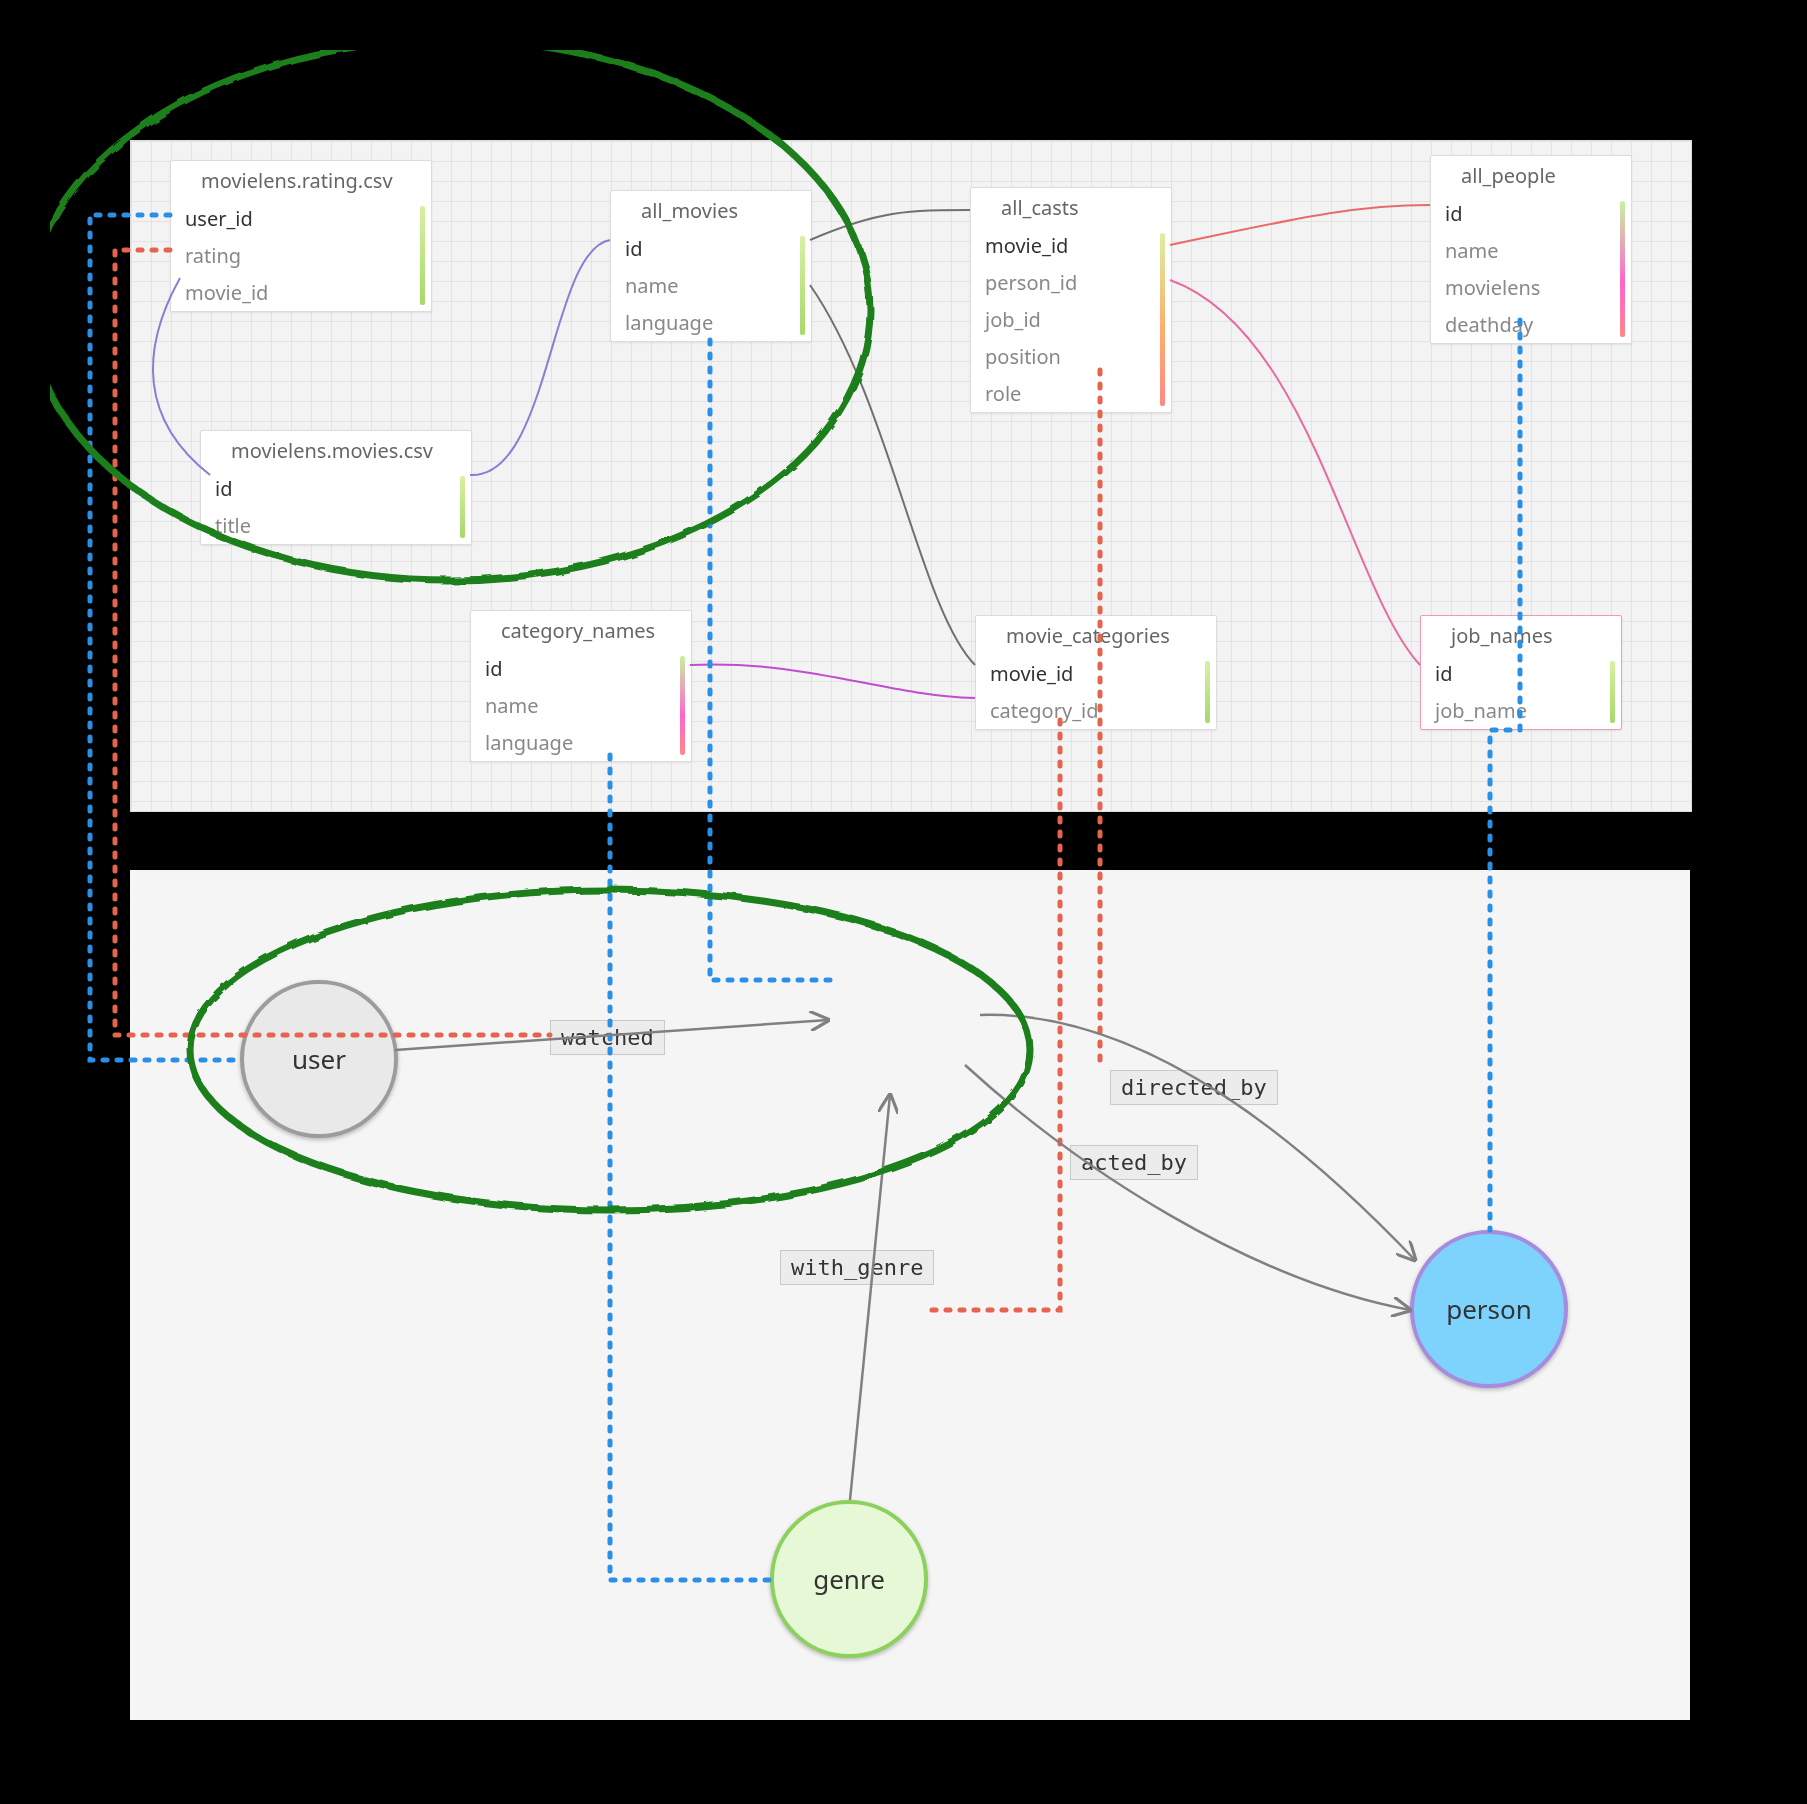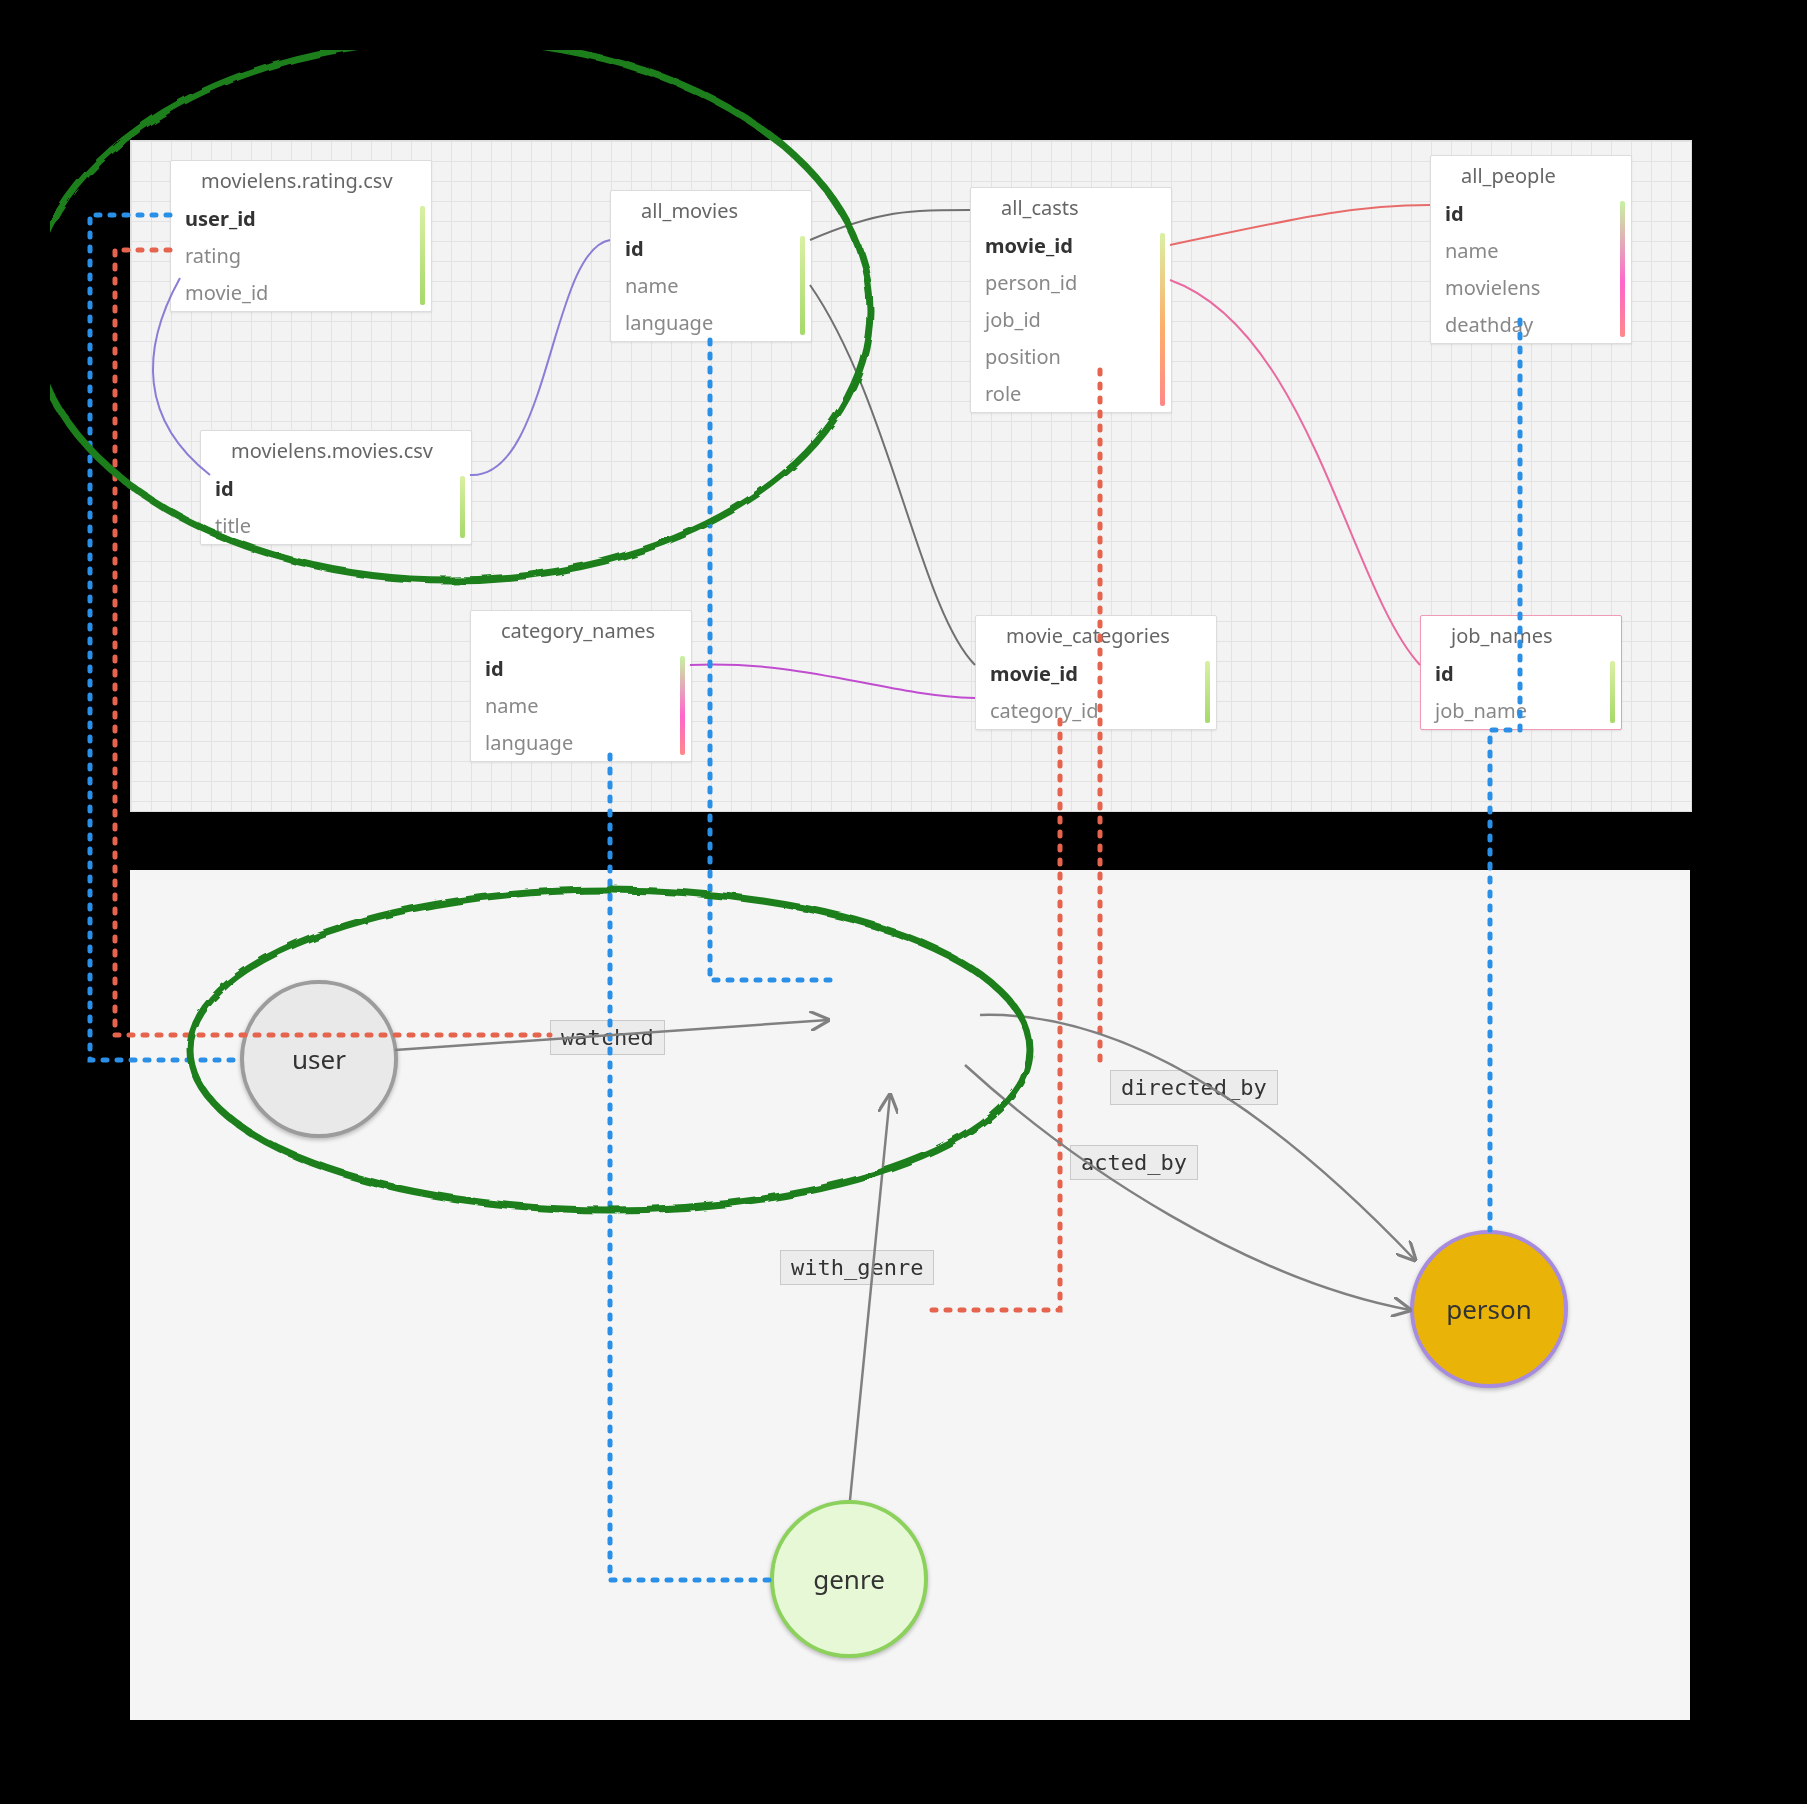--- a/index.html
+++ b/index.html
@@ -18,32 +18,32 @@
 
   
   .bottom-panel{position:absolute;left:80px;top:820px;width:1560px;height:850px;background:#f5f5f5;}
 
   
   .tbl{position:absolute;background:#ffffff;border:1px solid #dcdcdc;border-radius:2px;box-shadow:0 1px 2px rgba(0,0,0,0.08);min-width:200px;}
   .tbl.pink{border:1px solid #f19ab5;}
   .tbl .title{display:flex;align-items:center;padding:6px 14px 6px 30px;color:#666;font-size:20px;}
   .tbl .rows{position:relative;}
   .tbl .row{position:relative;padding:5px 18px 5px 14px;font-size:20px;color:#888;}
-  .tbl .row.key{font-weight:700;color:#333;}
+  .tbl .row.key{font-weight:400;color:#333;}
   .tbl .bar{position:absolute;right:6px;top:6px;bottom:6px;width:5px;border-radius:2px;}
   .bar.green{background:linear-gradient(#d9f0a3,#a6d96a);}
   .bar.red{background:linear-gradient(#d9f0a3 0%, #fdae6b 55%, #f88 100%);}  
   .bar.mix{background:linear-gradient(#c6f2a1 0%,#f6c 60%,#f88 100%);}  
 
   
   .node{position:absolute;border-radius:50%;display:flex;align-items:center;justify-content:center;font-size:26px;color:#333;box-shadow:0 2px 4px rgba(0,0,0,0.25);} 
   .node.user{width:150px;height:150px;background:#e9e9e9;border:4px solid #9c9c9c;}
   .node.movie{width:150px;height:150px;background:#e4f1fb;border:4px solid #86b6e2;}
   .node.genre{width:150px;height:150px;background:#e6f8d6;border:4px solid #8bd15b;}
-  .node.person{width:150px;height:150px;background:#eab308;border:4px solid #a78bde;}
+  .node.person{width:150px;height:150px;background:#7dd3fc;border:4px solid #a78bde;}
 
   
   .edgelabel{position:absolute;background:#ececec;border:1px solid #c9c9c9;padding:4px 10px;font-family:ui-monospace,Consolas,monospace;font-size:22px;color:#333;}
 
   
   svg.overlay{position:absolute;left:0;top:0;width:1707px;height:1704px;pointer-events:none;}
   .dotted{stroke-dasharray:4 10;stroke-linecap:round;}
 
   
   .rough-ellipse{fill:none;stroke:#1b7f1b;stroke-width:7;filter:url(#rough);} 

